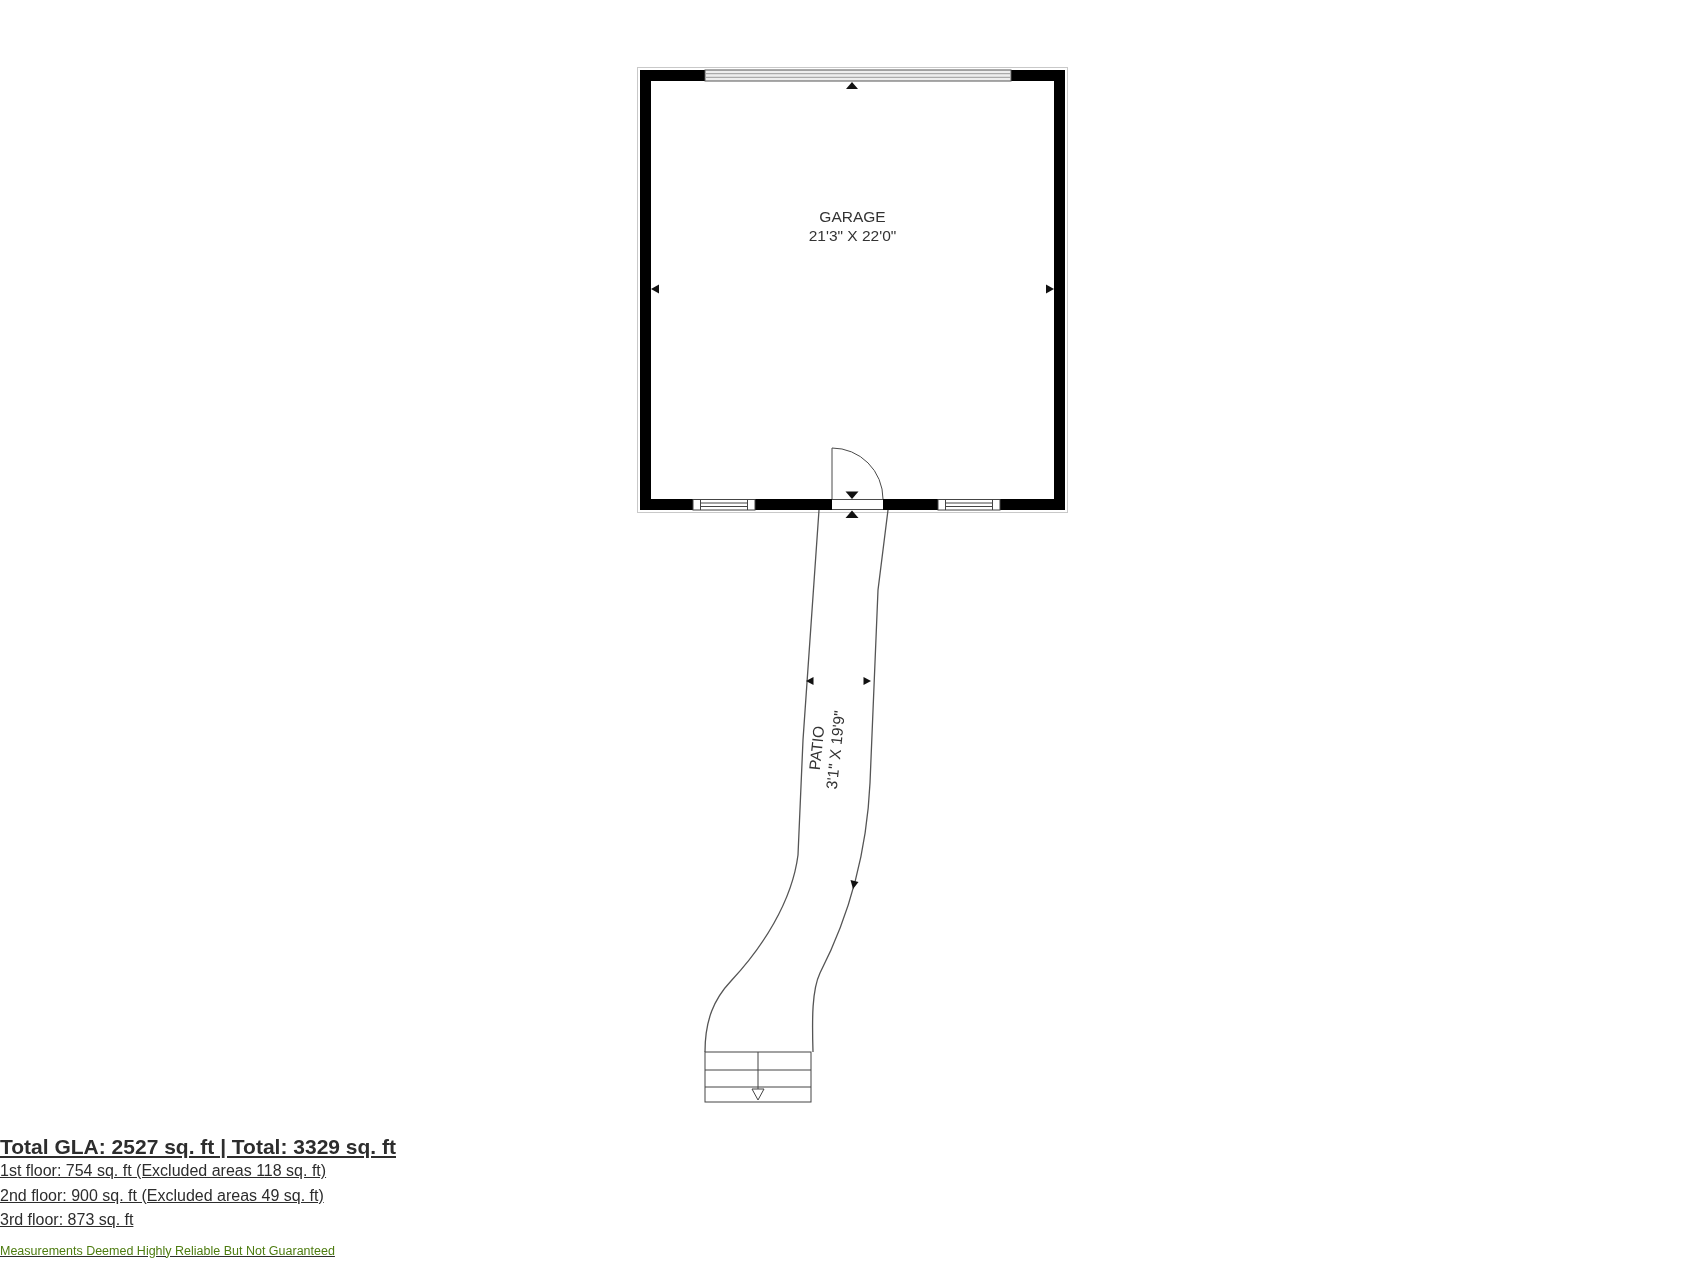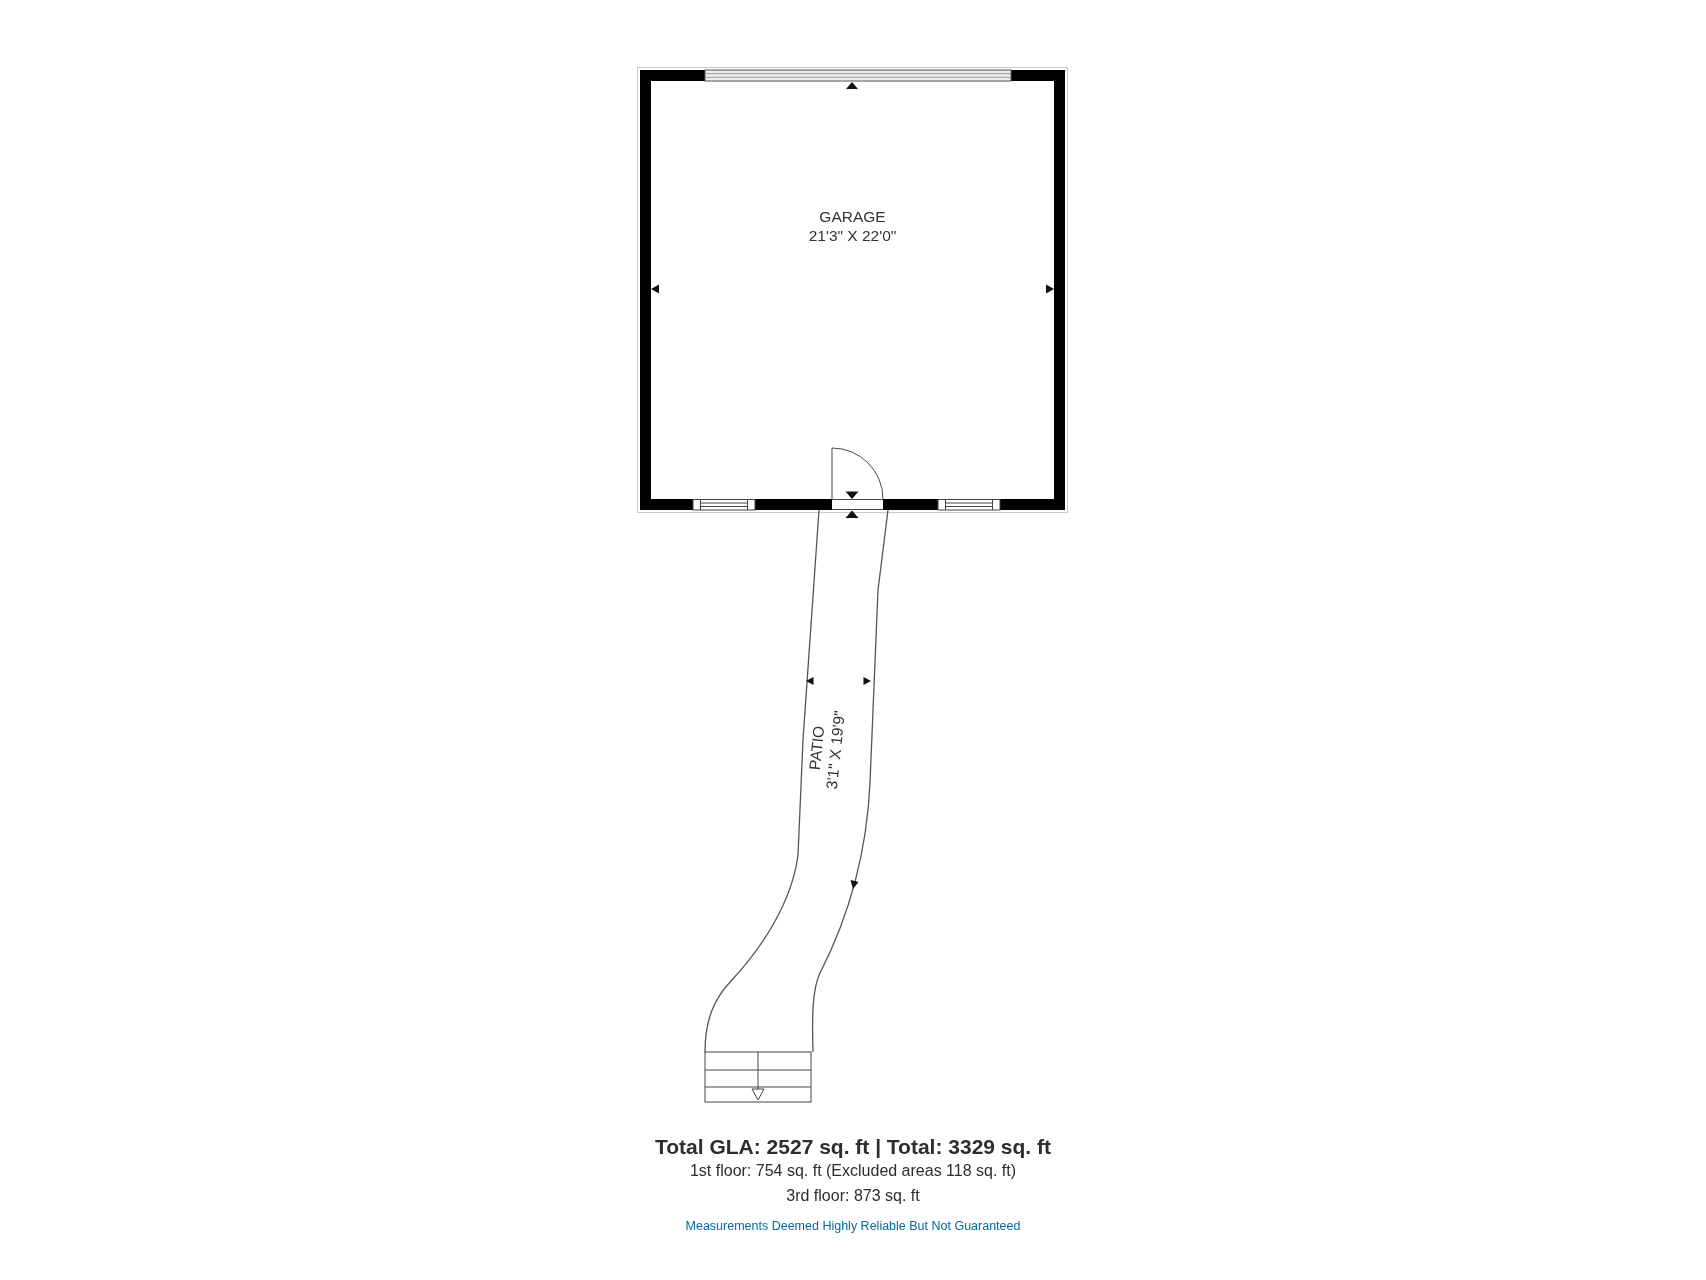--- a/index.html
+++ b/index.html
@@ -24,36 +24,37 @@
   .room-label {
     font-family: "Liberation Sans", "DejaVu Sans", sans-serif;
     font-size: 15.5px;
     fill: #333333;
   }
   .summary {
     position: absolute;
     top: 1094px;
     left: 0;
     width: 100%;
-    text-align: center;
+    text-align: left;
     color: #2d2d2d;
+    text-decoration: underline;
   }
   .summary .total {
     font-size: 21px;
     font-weight: bold;
     line-height: 25px;
   }
   .summary .floor-line {
     font-size: 16px;
     line-height: 24.5px;
   }
   .summary .disclaimer {
     margin-top: 11px;
     font-size: 12.5px;
-    color: #0369a1;
+    color: #4d7c0f;
   }
 </style>
 </head>
 <body>
 
 <div class="page">
 
   <svg class="plan-svg" width="1706" height="1280" viewBox="0 0 1706 1280">
 
     <rect x="637.5" y="27.5" width="430" height="445" fill="none" stroke="#c9c9c9" stroke-width="1"></rect>
@@ -129,17 +130,18 @@
 
     <g transform="rotate(-84 827 709)">
       <text class="room-label" x="827" y="704" text-anchor="middle">PATIO</text>
       <text class="room-label" x="827" y="723" text-anchor="middle">3'1" X 19'9"</text>
     </g>
   </svg>
 
   <div class="summary">
     <div class="total">Total GLA: 2527 sq. ft | Total: 3329 sq. ft</div>
     <div class="floor-line">1st floor: 754 sq. ft (Excluded areas 118 sq. ft)</div>
+    <div class="floor-line">2nd floor: 900 sq. ft (Excluded areas 49 sq. ft)</div>
     <div class="floor-line">3rd floor: 873 sq. ft</div>
     <div class="disclaimer">Measurements Deemed Highly Reliable But Not Guaranteed</div>
   </div>
 
 </div>
 
 </body></html>

